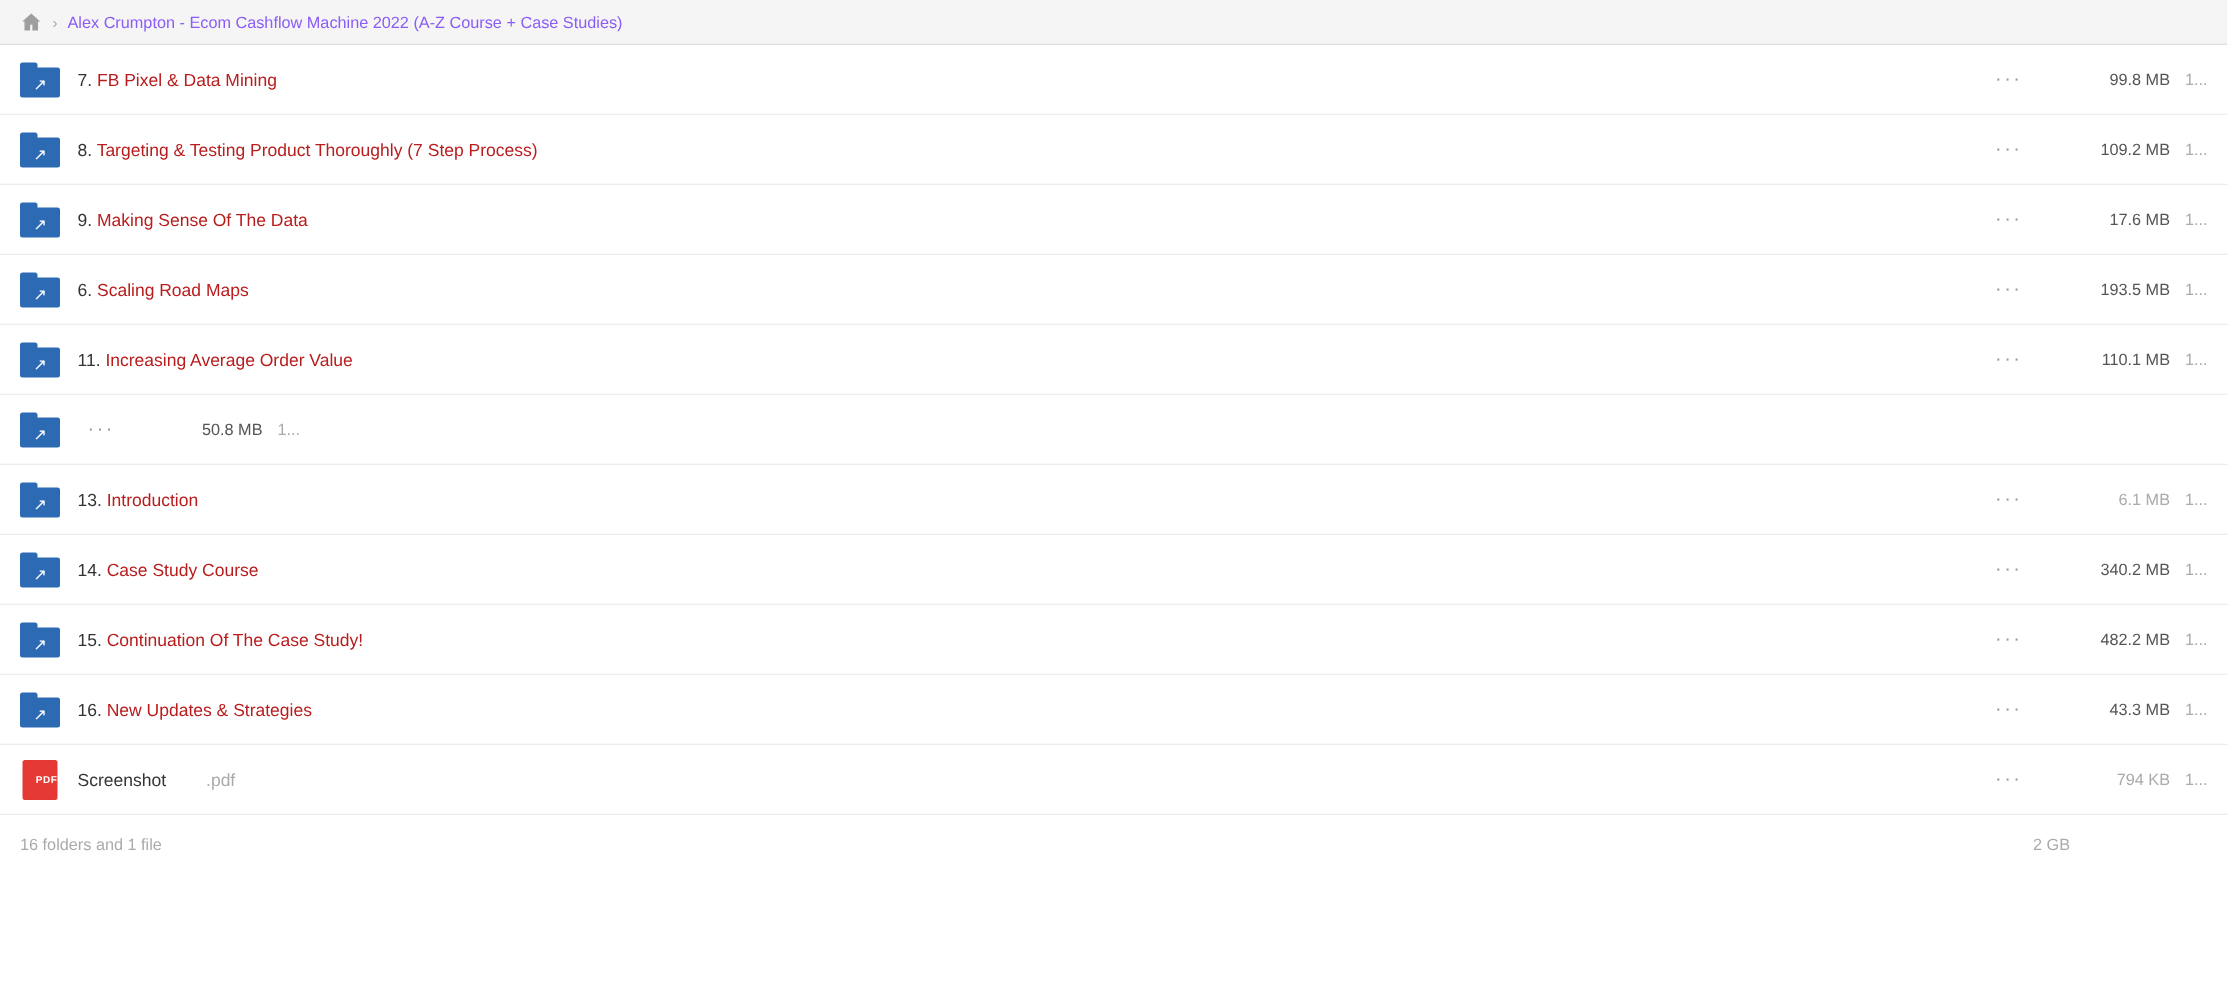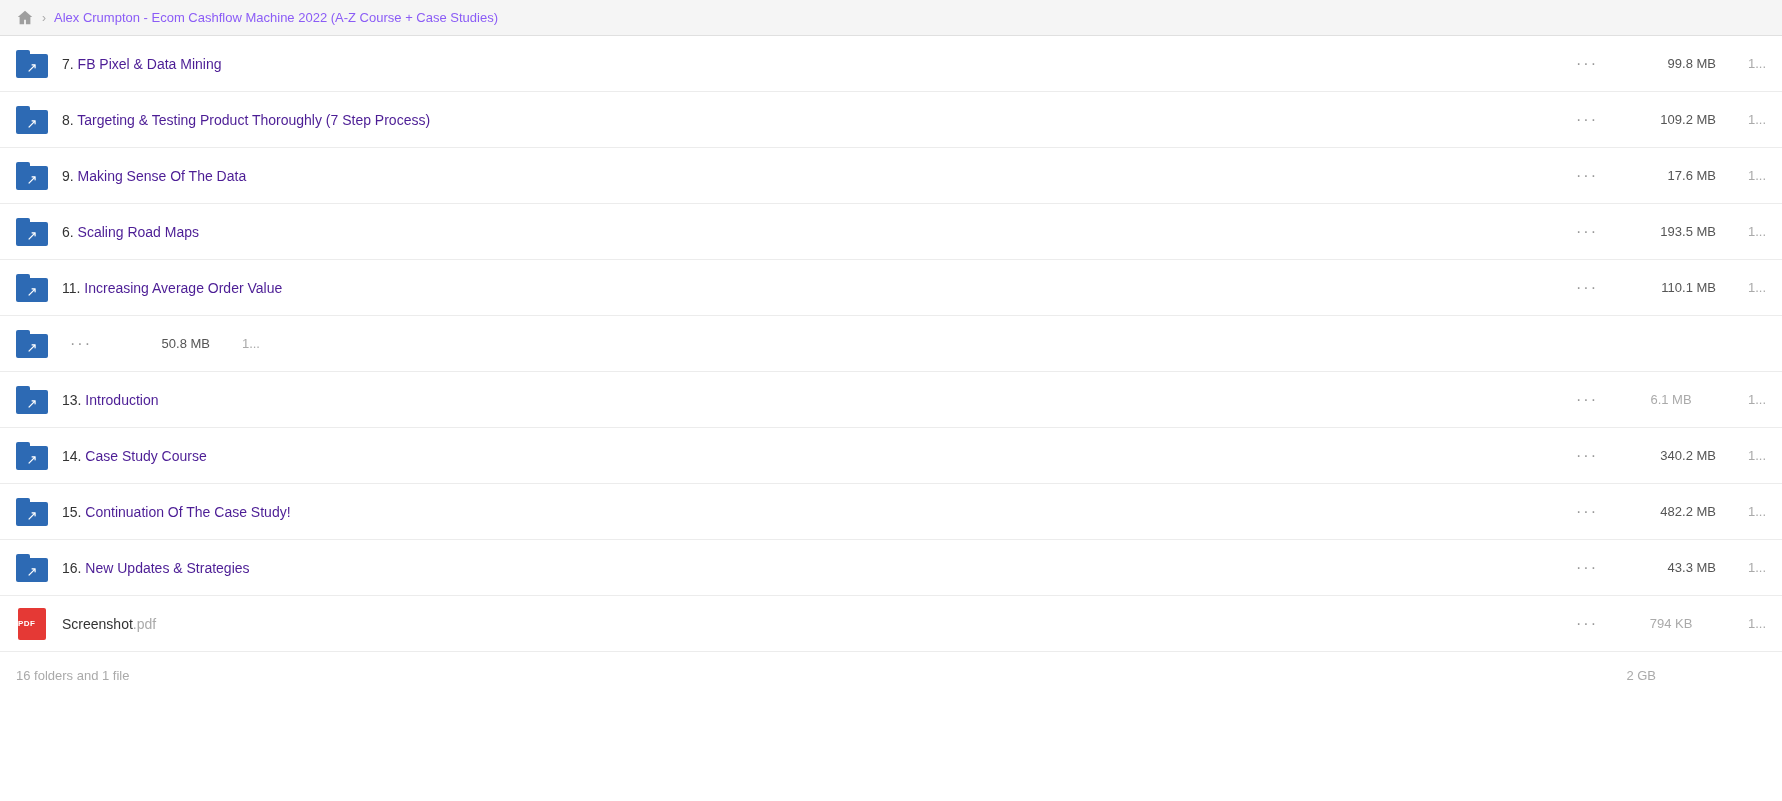--- a/index.html
+++ b/index.html
@@ -103,64 +103,64 @@
       line-height: 1;
     }
 
     .pdf-body {
       width: 28px;
       height: 32px;
       background: #e53935;
       border-radius: 2px;
       display: flex;
       align-items: center;
-      justify-content: flex-start;
+      justify-content: flex-end;
     }
 
     .pdf-text {
       color: white;
       font-size: 8px;
       font-weight: bold;
       letter-spacing: 0.5px;
     }
 
     .file-name {
       flex: 1;
       font-size: 14px;
       color: #333;
     }
 
     .file-name .highlight {
-      color: #4c1d95;
+      color: #b91c1c;
     }
 
     .file-name .muted {
       color: #aaa;
+      padding-left: 32px;
     }
 
     .more-btn {
       color: #999;
       font-size: 16px;
       letter-spacing: 2px;
       padding: 4px 8px;
       cursor: pointer;
       margin-right: 20px;
     }
 
     .file-size {
       font-size: 13px;
       color: #555;
       width: 90px;
       text-align: right;
-      margin-right: 30px;
+      margin-right: 10px;
     }
 
     .file-size.muted {
       color: #aaa;
-      text-align: center;
     }
 
     .file-date {
       font-size: 13px;
       color: #aaa;
       width: 20px;
       text-align: right;
     }
 
     .footer-row {

